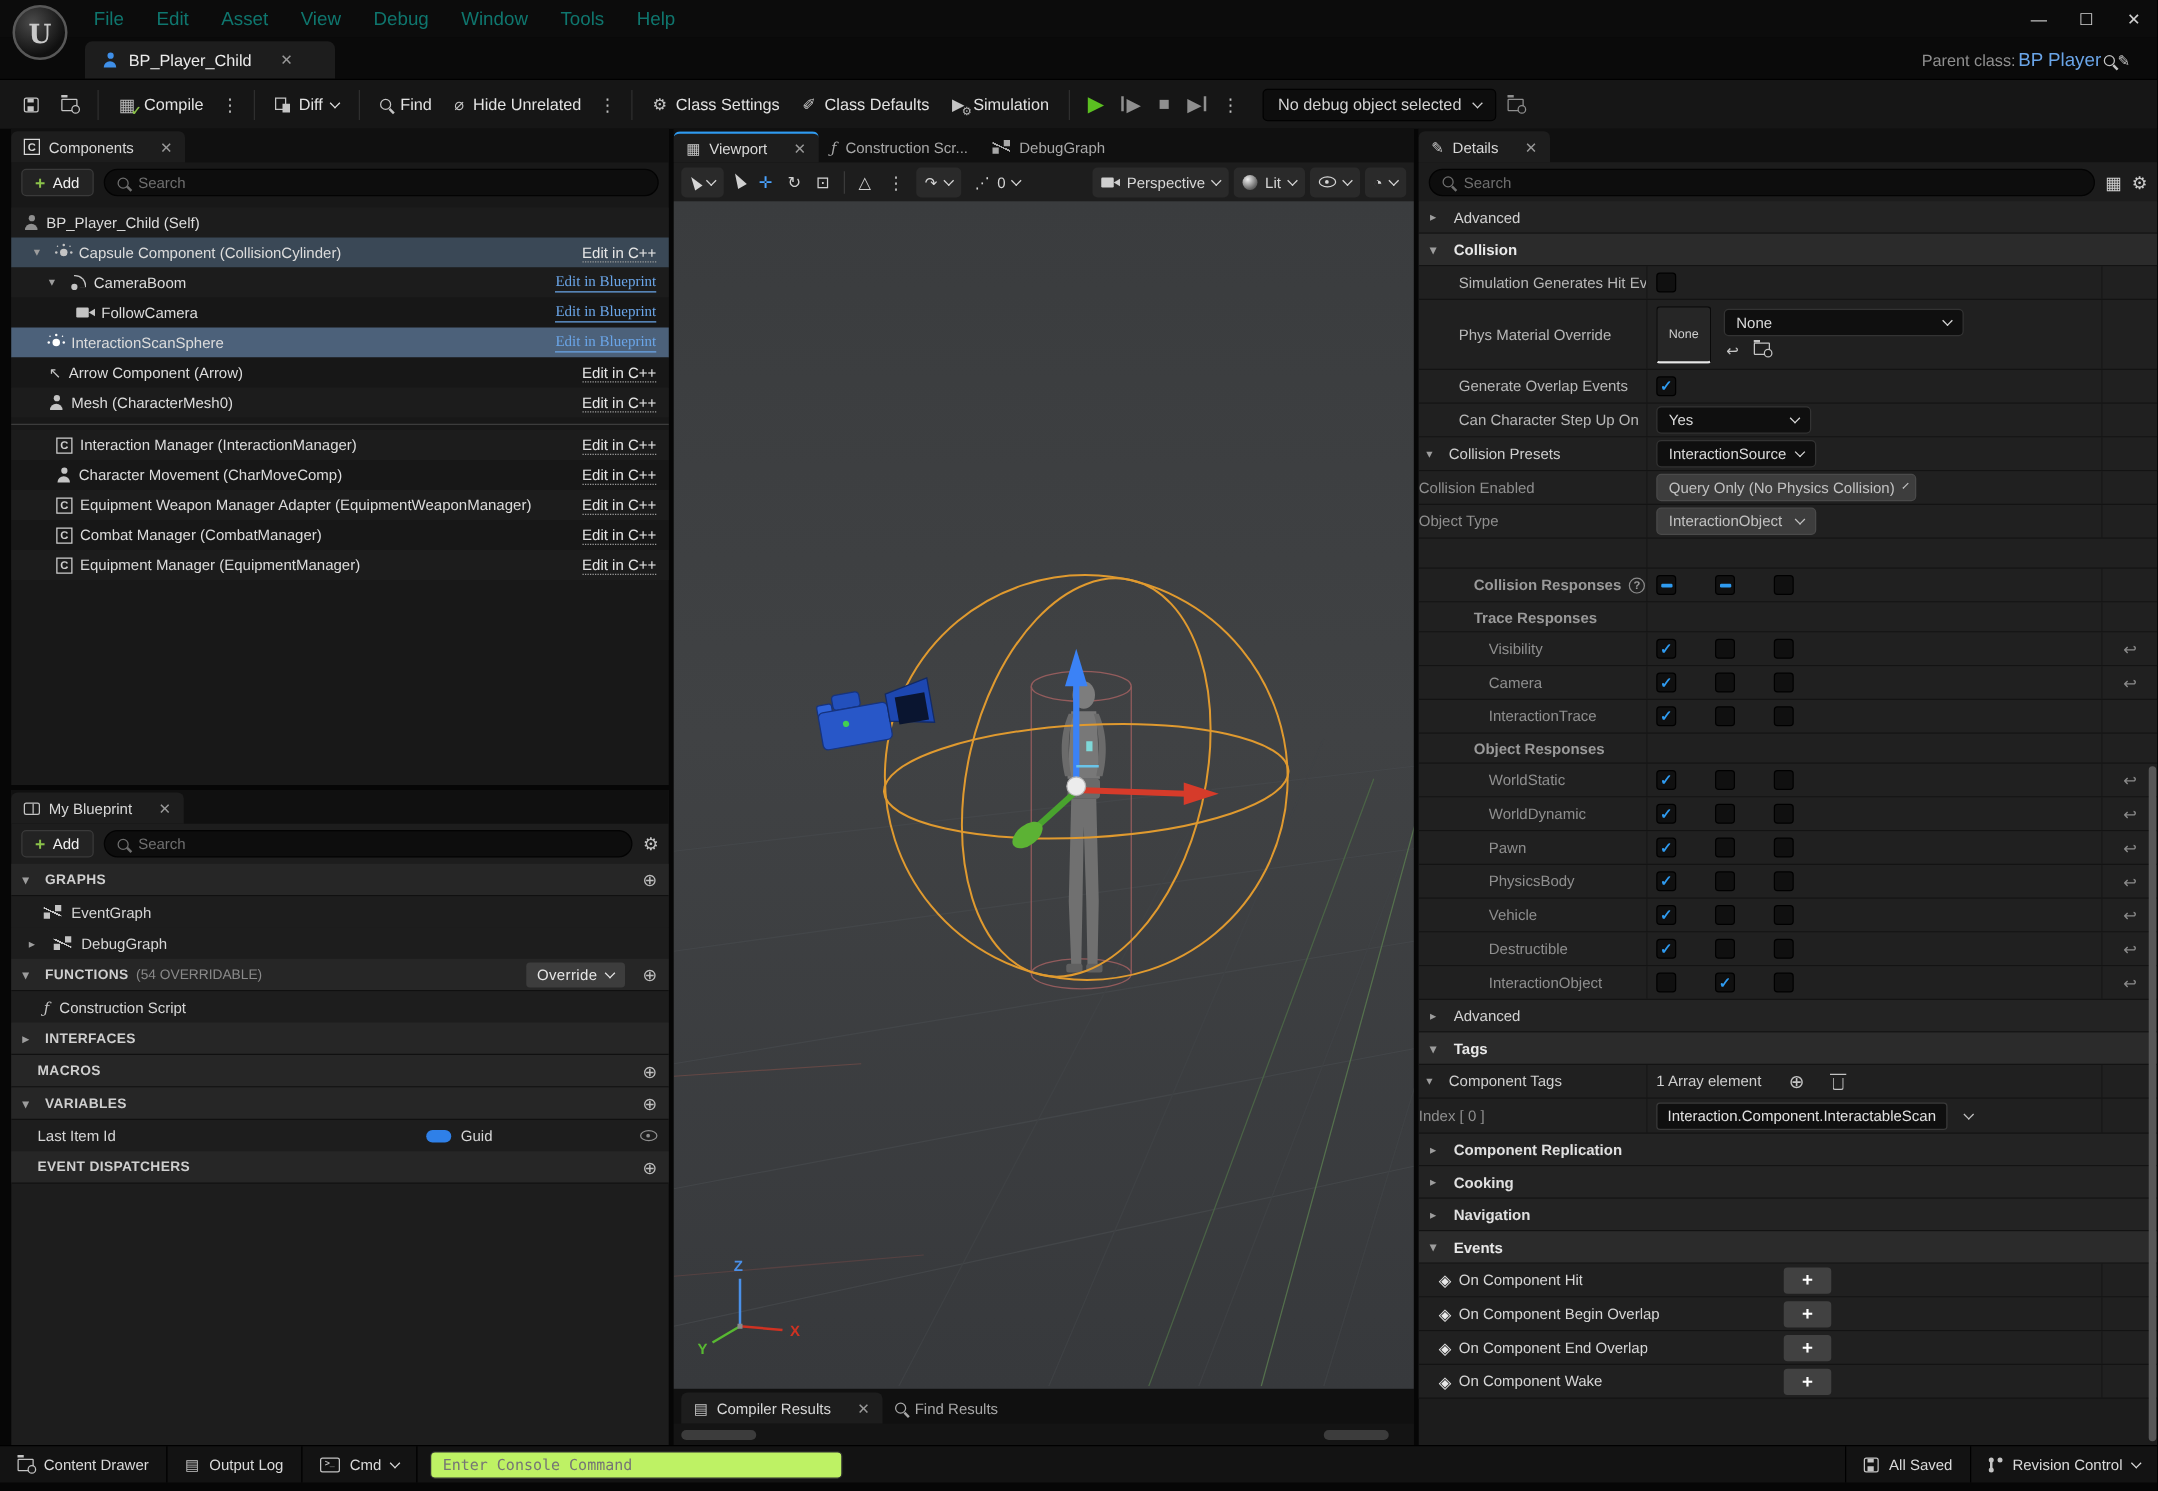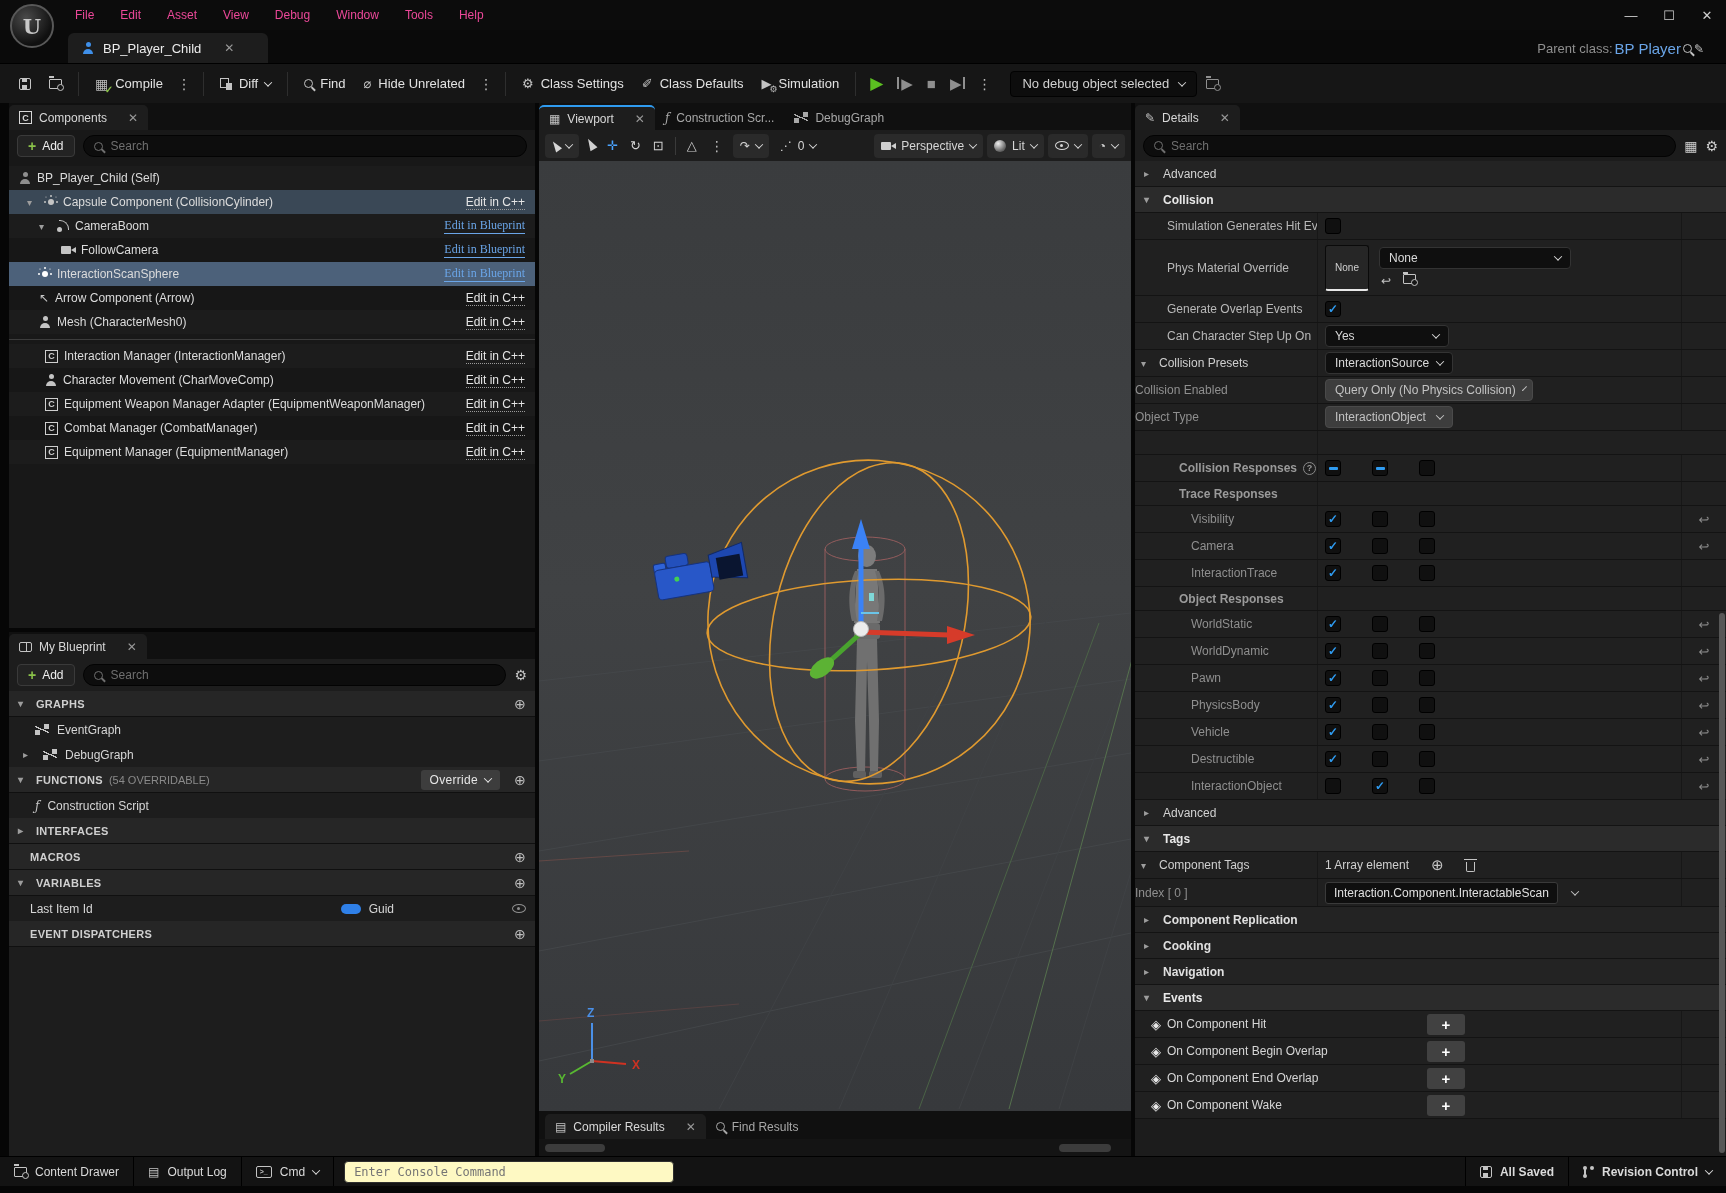--- a/index.html
+++ b/index.html
@@ -8,21 +8,21 @@
          font-family:"Liberation Sans", sans-serif; font-size:12px; color:#cfcfcf; }
 
   
   .titlebar { position:absolute; left:0; top:0; width:100%; height:30px; background:#0c0c0c;
               display:flex; align-items:center; }
   .logo { position:absolute; left:10px; top:4px; width:44px; height:44px; border-radius:50%;
           background:radial-gradient(circle at 35% 30%, #4a4a4a, #101010 70%);
           border:2px solid #585858; z-index:5; display:flex; align-items:center; justify-content:center;
           color:#c8c8c8; font-family:"DejaVu Serif", serif; font-size:21px; font-weight:bold; }
   .menus { display:flex; gap:4px; padding-left:64px; }
-  .menus span { padding:4px 11px; color:#ec4899; font-size:12px; }
+  .menus span { padding:4px 11px; color:#0f766e; font-size:15px; }
   .wincontrols { margin-left:auto; display:flex; }
   .wincontrols span { width:38px; text-align:center; color:#cfcfcf; font-size:13px; }
 
   
   .tabrow { position:absolute; left:0; top:30px; width:100%; height:33px; background:#0a0a0a;
             display:flex; align-items:flex-end; }
   .assettab { margin-left:68px; height:30px; background:#1d1d1d; border-radius:6px 6px 0 0;
               display:flex; align-items:center; gap:9px; padding:0 14px; min-width:200px; }
   .assettab .t { color:#ececec; font-size:13px; }
   .assettab .x, .ptab .x { color:#9a9a9a; font-size:12px; margin-left:14px; }
@@ -133,23 +133,23 @@
               display:inline-flex; align-items:center; padding:0 8px; white-space:nowrap; }
   .plusbtn { width:38px; height:21px; background:#414141; border-radius:3px; color:#fff;
              display:flex; align-items:center; justify-content:center; font-size:15px; font-weight:bold; }
   .i-diamond { color:#e8e8e8; font-size:13px; }
   .vthumb { position:absolute; right:1px; top:510px; width:6px; height:540px; background:#575757; border-radius:3px; }
 
   
   .statusbar { position:absolute; left:0; top:1156px; width:100%; height:30px; background:#131313;
                border-top:1px solid #000; display:flex; align-items:stretch; }
   .sbtn { display:flex; align-items:center; gap:8px; padding:0 14px; border-right:1px solid #000; color:#dadada; }
-  .sright { margin-left:auto; display:flex;font-weight:bold; }
+  .sright { margin-left:auto; display:flex; }
   .sright .sbtn { border-right:none; border-left:1px solid #000; }
-  .console { align-self:center; width:330px; height:22px; margin-left:10px; background:#fef9c3;
+  .console { align-self:center; width:330px; height:22px; margin-left:10px; background:#bef264;
              border:1px solid #2e2e2e; border-radius:4px; color:#707070;
              font-family:"DejaVu Sans Mono", monospace; font-size:12px; padding:0 9px; outline:none; }
 
   
   .i-search { width:9px; height:9px; border:1.5px solid currentColor; border-radius:50%; position:relative; flex:none; }
   .i-search::after { content:""; position:absolute; width:5px; height:1.5px; background:currentColor;
                      transform:rotate(45deg); right:-4px; bottom:-2px; }
   .i-person { position:relative; width:12px; height:12px; flex:none; }
   .i-person::before { content:""; position:absolute; left:3.5px; top:0; width:5px; height:5px; border-radius:50%; background:currentColor; }
   .i-person::after { content:""; position:absolute; left:1px; bottom:0; width:10px; height:5px; border-radius:5px 5px 0 0; background:currentColor; }

